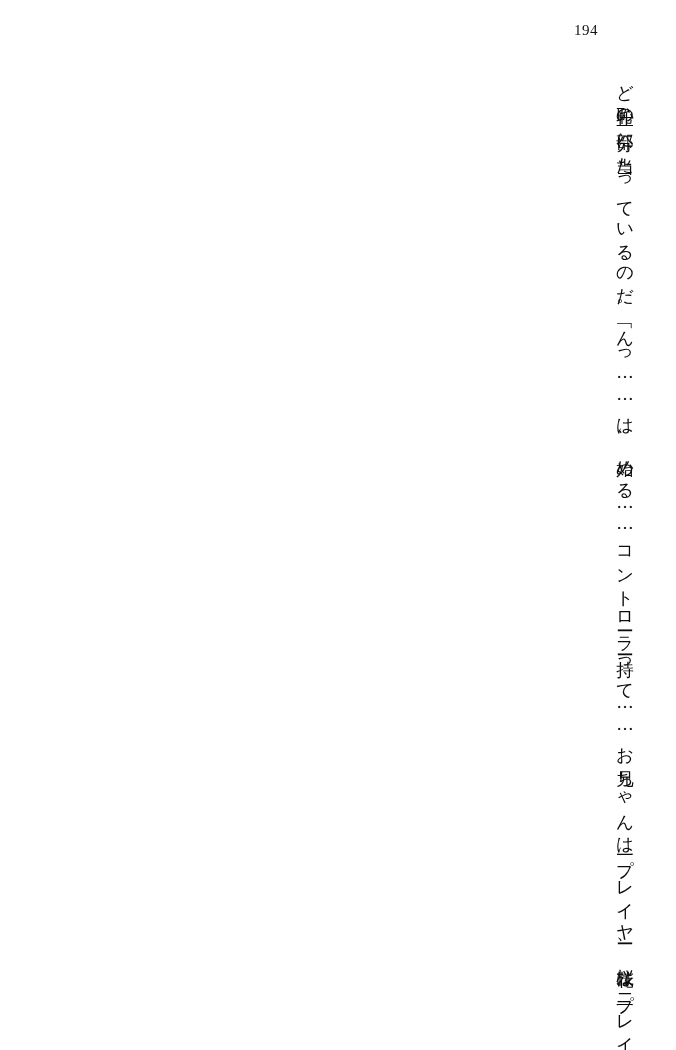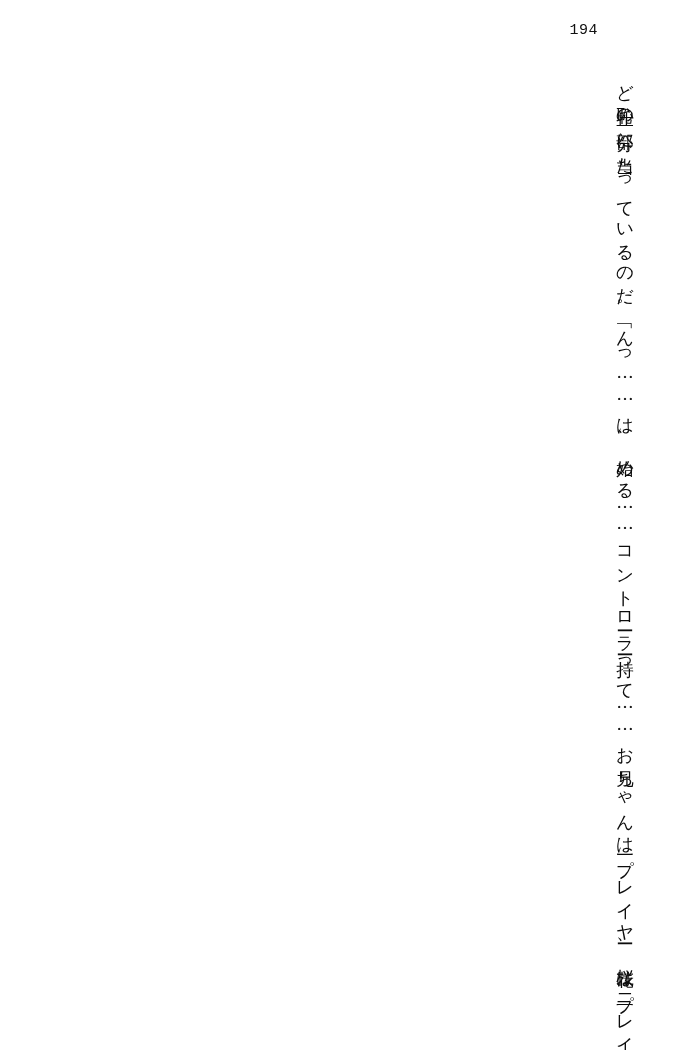--- a/index.html
+++ b/index.html
@@ -20,21 +20,21 @@
     height: 1050px;
     background: #ffffff;
     box-sizing: border-box;
   }
   .page-number {
     position: absolute;
     top: 22px;
     right: 78px;
     font-size: 15px;
     letter-spacing: 0.5px;
-    font-family: Liberation Mono, monospace;
+    font-family: Liberation Serif, serif;
     color: #111;
   }
   .text-body {
     position: absolute;
     top: 72px;
     right: 36px;
     bottom: 36px;
     left: 36px;
     writing-mode: vertical-rl;
     text-orientation: upright;

